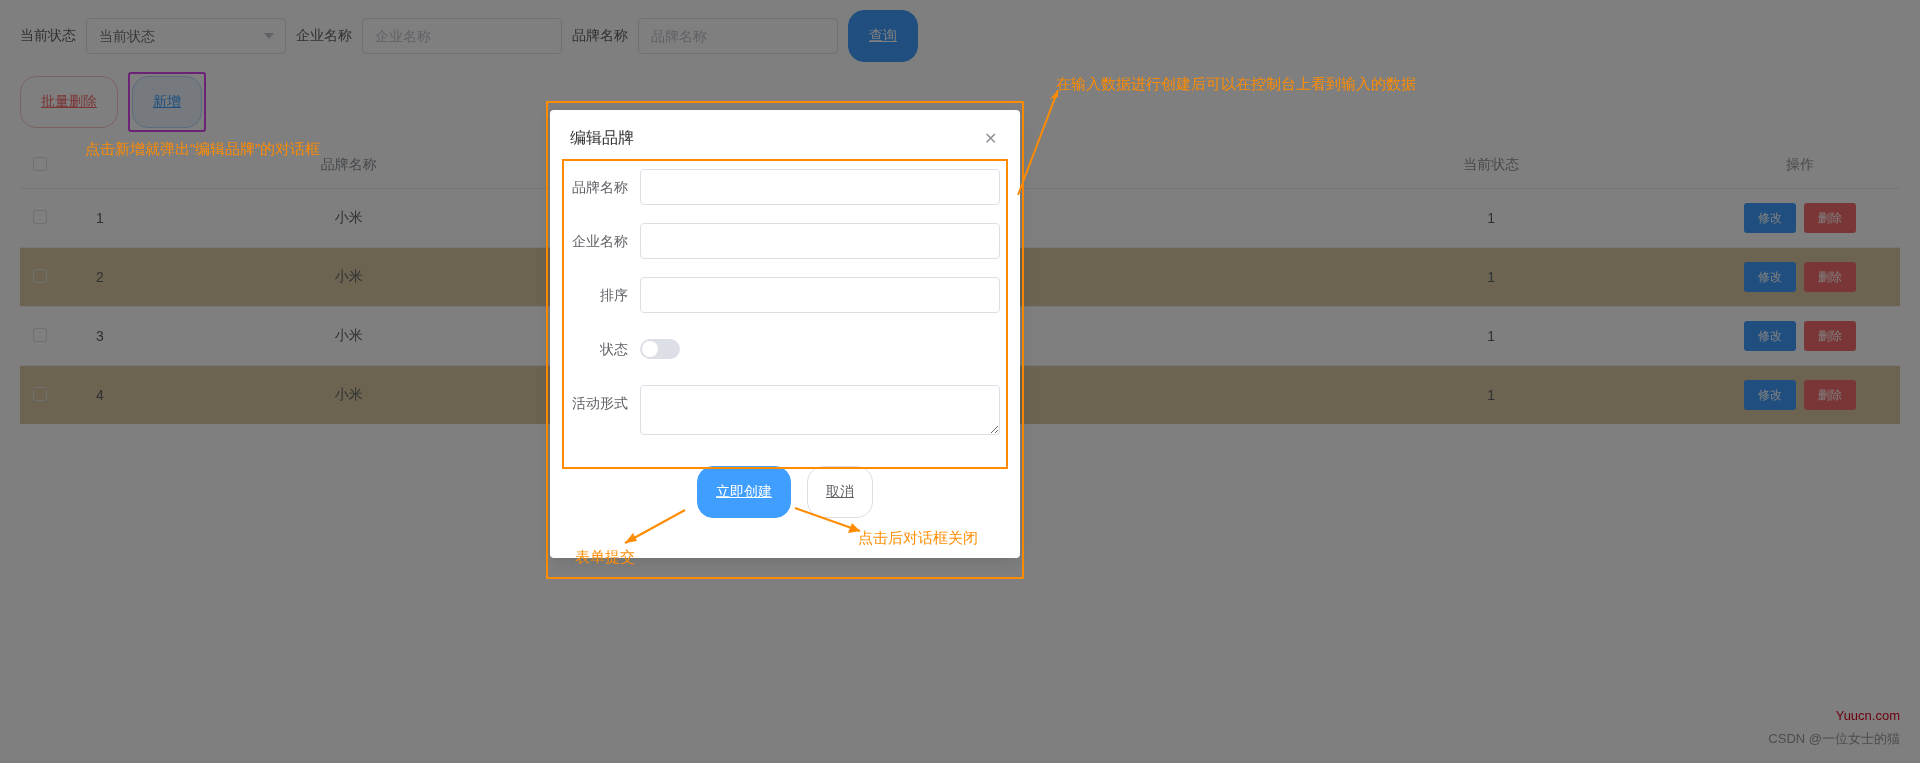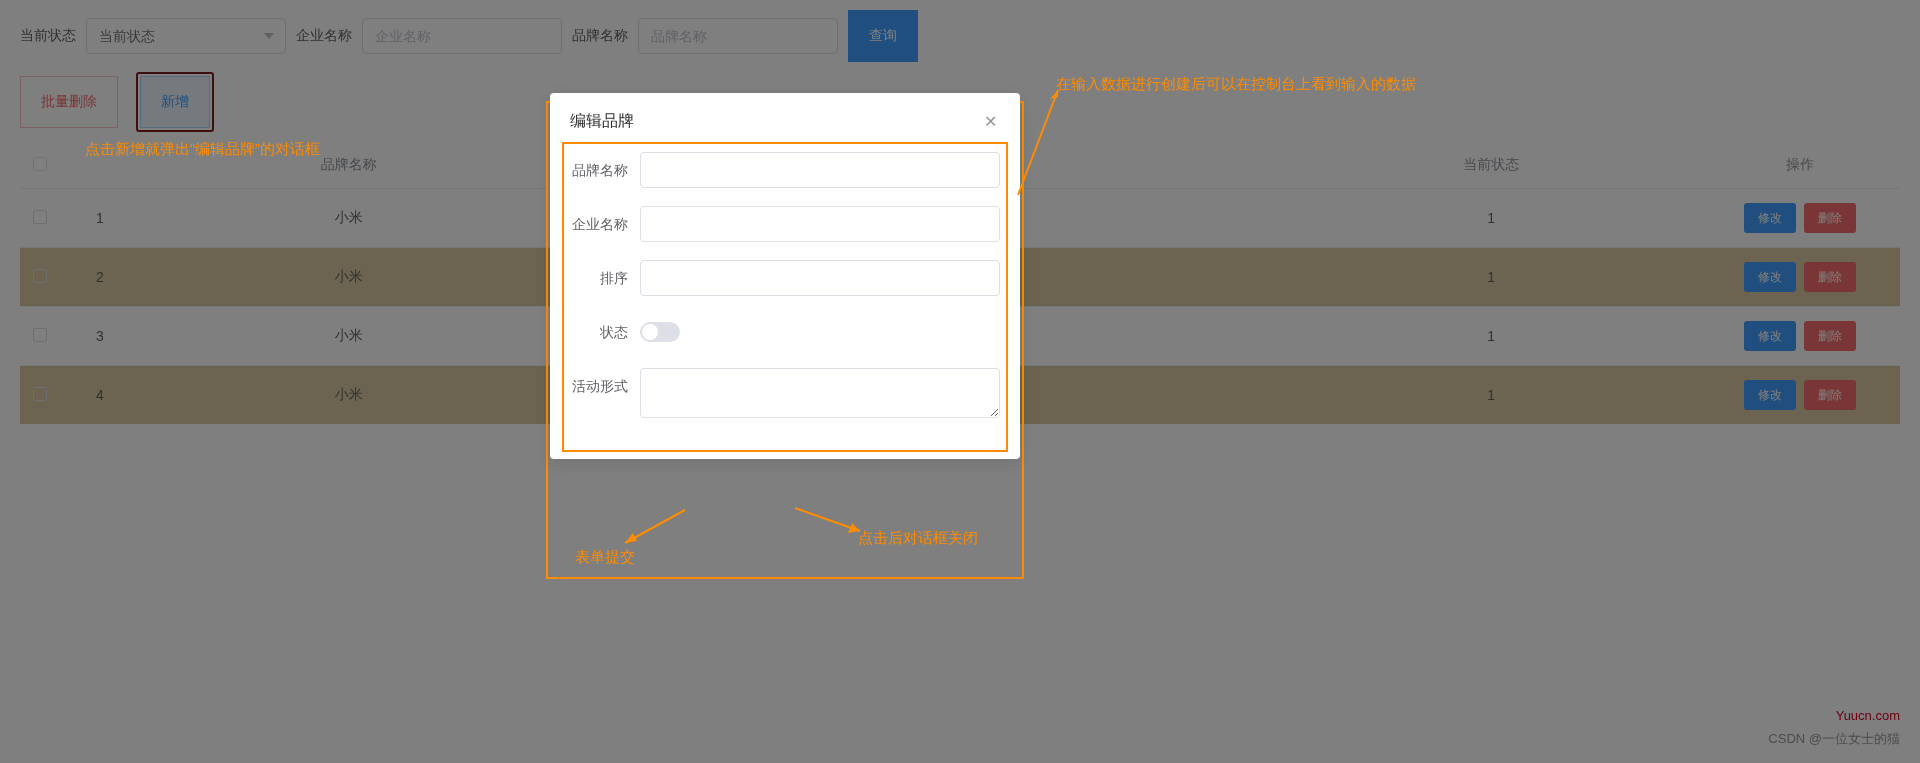--- a/index.html
+++ b/index.html
@@ -5,38 +5,38 @@
   * { box-sizing: border-box; margin: 0; padding: 0; }
   body { font-family: "Microsoft YaHei", Arial, sans-serif; font-size: 14px; color: #606266; background: #fff; width: 1920px; height: 763px; position: relative; overflow: hidden; }
   .filter-bar { display: flex; align-items: center; gap: 10px; padding: 10px 20px; }
   .filter-bar label { color: #606266; font-size: 14px; }
   .select, .input { height: 36px; border: 1px solid #dcdfe6; border-radius: 4px; padding: 0 12px; font-size: 14px; color: #606266; background: #fff; }
   .select { width: 200px; appearance: none; position: relative; }
   .select-wrap { position: relative; display: inline-block; }
   .select-wrap::after { content: ''; position: absolute; right: 12px; top: 50%; width: 0; height: 0; border-left: 5px solid transparent; border-right: 5px solid transparent; border-top: 6px solid #c0c4cc; transform: translateY(-50%); pointer-events: none; }
   .input { width: 200px; }
   .input::placeholder { color: #c0c4cc; }
-  .btn { height: 52px; padding: 0 20px; border: 1px solid #dcdfe6; border-radius: 0; font-size: 14px; cursor: pointer; background: #fff; color: #606266; }
+  .btn { height: 52px; padding: 0 20px; border: 1px solid #dcdfe6; border-radius: 16px; font-size: 14px; cursor: pointer; background: #fff; color: #606266; text-decoration: underline; }
   .btn-primary { background: #409eff; border-color: #409eff; color: #fff; }
   .btn-danger-plain { border-color: #fbc4c4; color: #f56c6c; background: #fff; }
   .btn-primary-plain { border-color: #b3d8ff; color: #409eff; background: #ecf5ff; }
   .action-bar { display: flex; gap: 10px; padding: 0 20px 10px; align-items: center; }
-  .highlight-box { border: 2px solid #7f1d1d; border-radius: 3px; padding: 2px; display: inline-block; margin-left: 8px; }
+  .highlight-box { border: 2px solid #d946ef; border-radius: 3px; padding: 2px; display: inline-block; }
   table { width: calc(100% - 40px); margin: 0 20px; border-collapse: collapse; }
   th, td { padding: 14px 10px; text-align: center; font-size: 14px; }
   th { color: #909399; font-weight: 500; background: #fff; }
   tbody tr { border-top: 1px solid #ebeef5; }
   tbody tr.even { background: #d9c9a3; }
   tbody tr.odd { background: #fff; }
   .checkbox { width: 14px; height: 14px; border: 1px solid #dcdfe6; border-radius: 2px; display: inline-block; }
   .btn-sm { height: 30px; padding: 0 14px; border-radius: 3px; font-size: 12px; border: none; cursor: pointer; color: #fff; text-align: right; }
   .btn-edit { background: #409eff; }
   .btn-delete { background: #f56c6c; margin-left: 8px; }
   .overlay { position: absolute; inset: 0; background: rgba(0,0,0,0.5); z-index: 10; }
-  .dialog { position: absolute; left: 550px; top: 93px; width: 470px; background: #fff; border-radius: 4px; z-index: 20; box-shadow: 0 4px 16px rgba(0,0,0,0.1); }
+  .dialog { position: absolute; left: 550px; top: 110px; width: 470px; background: #fff; border-radius: 4px; z-index: 20; box-shadow: 0 4px 16px rgba(0,0,0,0.1); }
   .dialog-hl { position: absolute; left: 546px; top: 101px; width: 478px; height: 478px; border: 2px solid #ff8c00; z-index: 19; pointer-events: none; }
   .dialog-header { padding: 18px 20px 10px; display: flex; justify-content: space-between; align-items: center; }
   .dialog-title { font-size: 16px; color: #303133; }
   .dialog-close { width: 16px; height: 16px; cursor: pointer; color: #909399; font-size: 16px; line-height: 16px; }
   .dialog-body { padding: 10px 20px 20px; position: relative; }
   .form-hl { position: absolute; left: 12px; top: 0px; right: 12px; height: 310px; border: 2px solid #ff8c00; pointer-events: none; }
   .form-item { display: flex; align-items: flex-start; margin-bottom: 18px; }
   .form-label { width: 70px; text-align: right; padding-right: 12px; color: #606266; line-height: 36px; font-size: 14px; }
   .form-control { flex: 1; }
   .form-input { width: 100%; height: 36px; border: 1px solid #dcdfe6; border-radius: 4px; padding: 0 12px; font-size: 14px; }
@@ -143,20 +143,24 @@
       <div class="form-control"><input class="form-input" style=""></div>
     </div>
     <div class="form-item">
       <label class="form-label">状态</label>
       <div class="form-control"><span class="switch"></span></div>
     </div>
     <div class="form-item">
       <label class="form-label">活动形式</label>
       <div class="form-control"><textarea class="form-textarea" style=""></textarea></div>
     </div>
+    <div class="dialog-footer">
+      <button class="btn btn-primary">立即创建</button>
+      <button class="btn">取消</button>
+    </div>
   </div>
 </div>
 
 <div class="annotation" style="left:85px; top:140px;">点击新增就弹出“编辑品牌”的对话框</div>
 <div class="annotation" style="left:1056px; top:75px;">在输入数据进行创建后可以在控制台上看到输入的数据</div>
 <div class="annotation" style="left:575px; top:548px;">表单提交</div>
 <div class="annotation" style="left:858px; top:529px;">点击后对话框关闭</div>
 
 <svg class="arrow" style="left:1008px; top:85px;" width="60" height="120">
   <line x1="50" y1="5" x2="10" y2="110" stroke="#ff8c00" stroke-width="2"></line>

